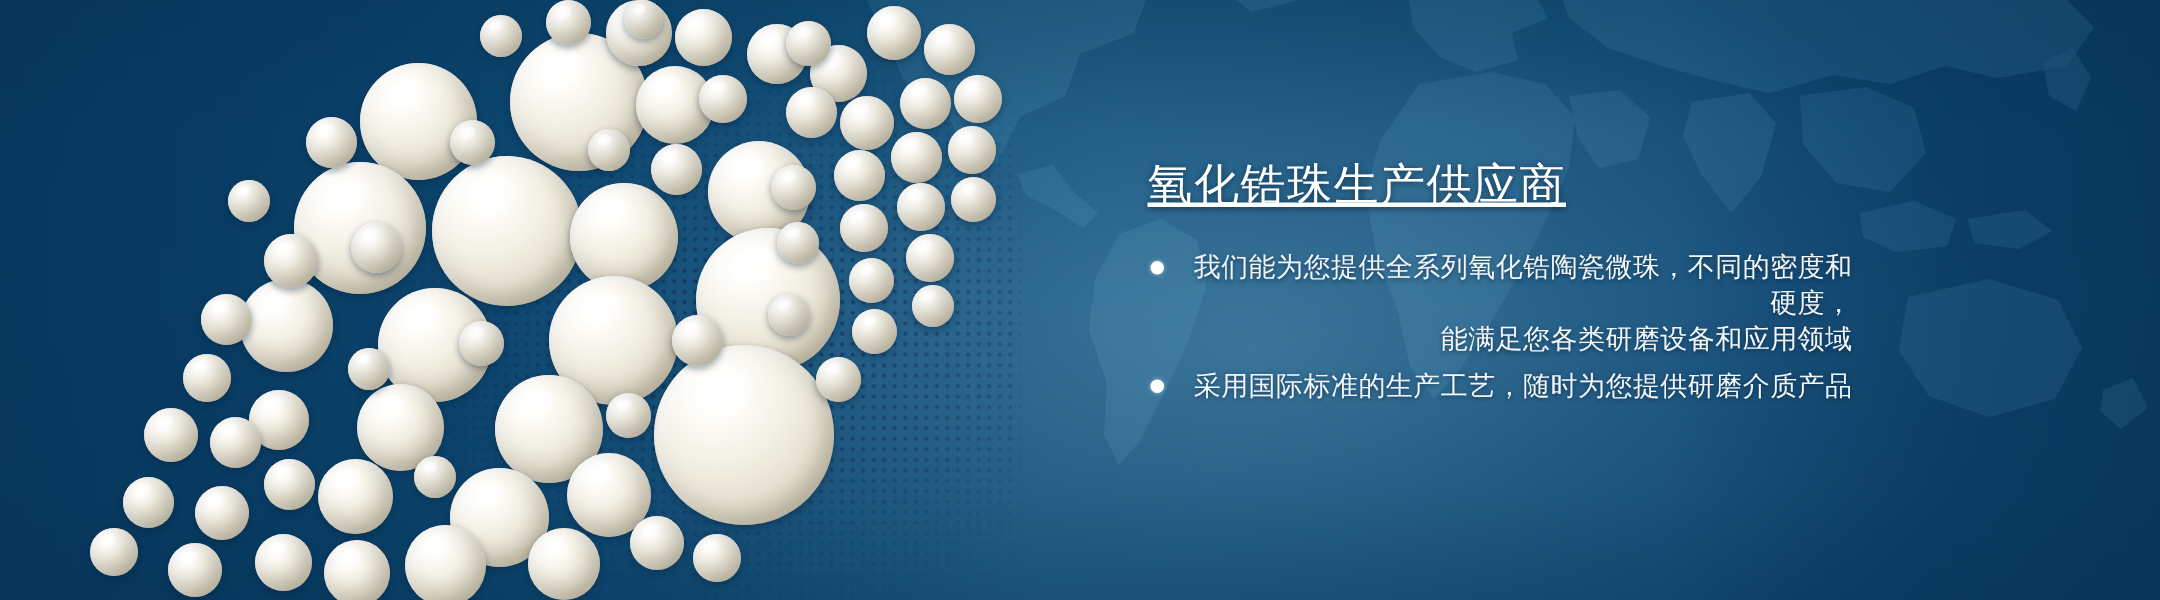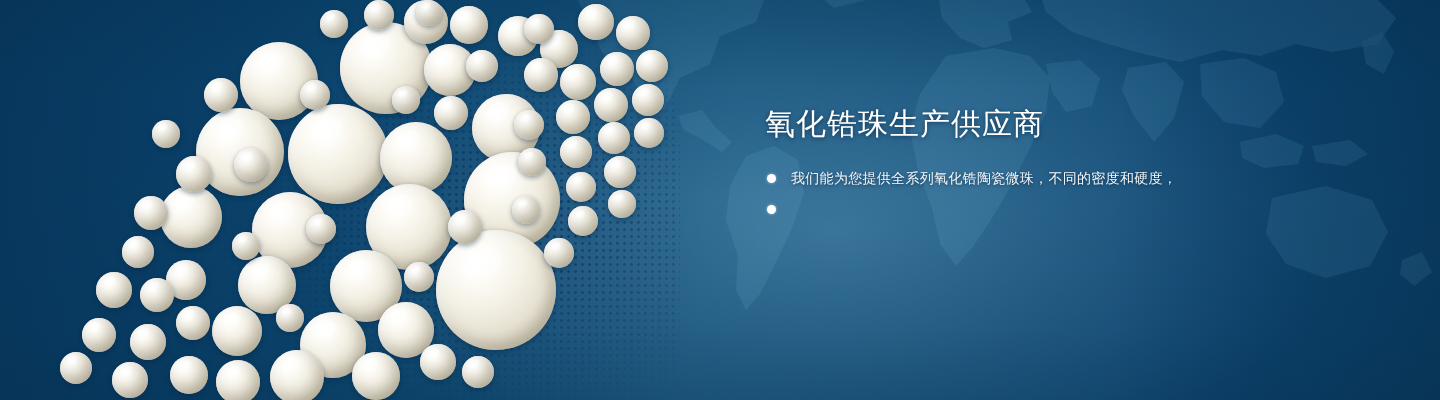--- a/index.html
+++ b/index.html
@@ -126,35 +126,37 @@
     width: 470px;
   }
   .headline {
     margin: 0;
     font-size: 30px;
     font-weight: 400;
     line-height: 40px;
     color: #ffffff;
     letter-spacing: 1px;
     text-shadow: 0 1px 4px rgba(3,28,52,0.65);
+    text-decoration: underline;
   }
   .bullets {
     list-style: none;
     margin: 22px 0 0 0;
     padding: 0;
   }
   .bullet {
     position: relative;
     padding-left: 26px;
     margin-bottom: 7px;
     color: #f3f7fa;
-    font-size: 14px;
+    font-size: 18px;
     line-height: 24px;
     letter-spacing: 0.3px;
     text-shadow: 0 1px 3px rgba(3,28,52,0.6);
+    text-align: right;
   }
   .bullet .dot {
     position: absolute;
     left: 2px;
     top: 8px;
     width: 9px;
     height: 9px;
     border-radius: 50%;
     background: #ffffff;
     box-shadow: 0 0 3px rgba(255,255,255,0.55);
@@ -291,23 +293,25 @@
   </div>
 
   <div class="copy">
     <h1 class="headline">氧化锆珠生产供应商</h1>
 
     <ul class="bullets">
 
       <li class="bullet">
         <span class="dot"></span>
         <span class="l1">我们能为您提供全系列氧化锆陶瓷微珠，不同的密度和硬度，</span>
+        <span class="l2">能满足您各类研磨设备和应用领域</span>
       </li>
 
 
       <li class="bullet">
         <span class="dot"></span>
+        <span class="l1">采用国际标准的生产工艺，随时为您提供研磨介质产品</span>
       </li>
 
     </ul>
   </div>
 
 </div>
 
 </body></html>

